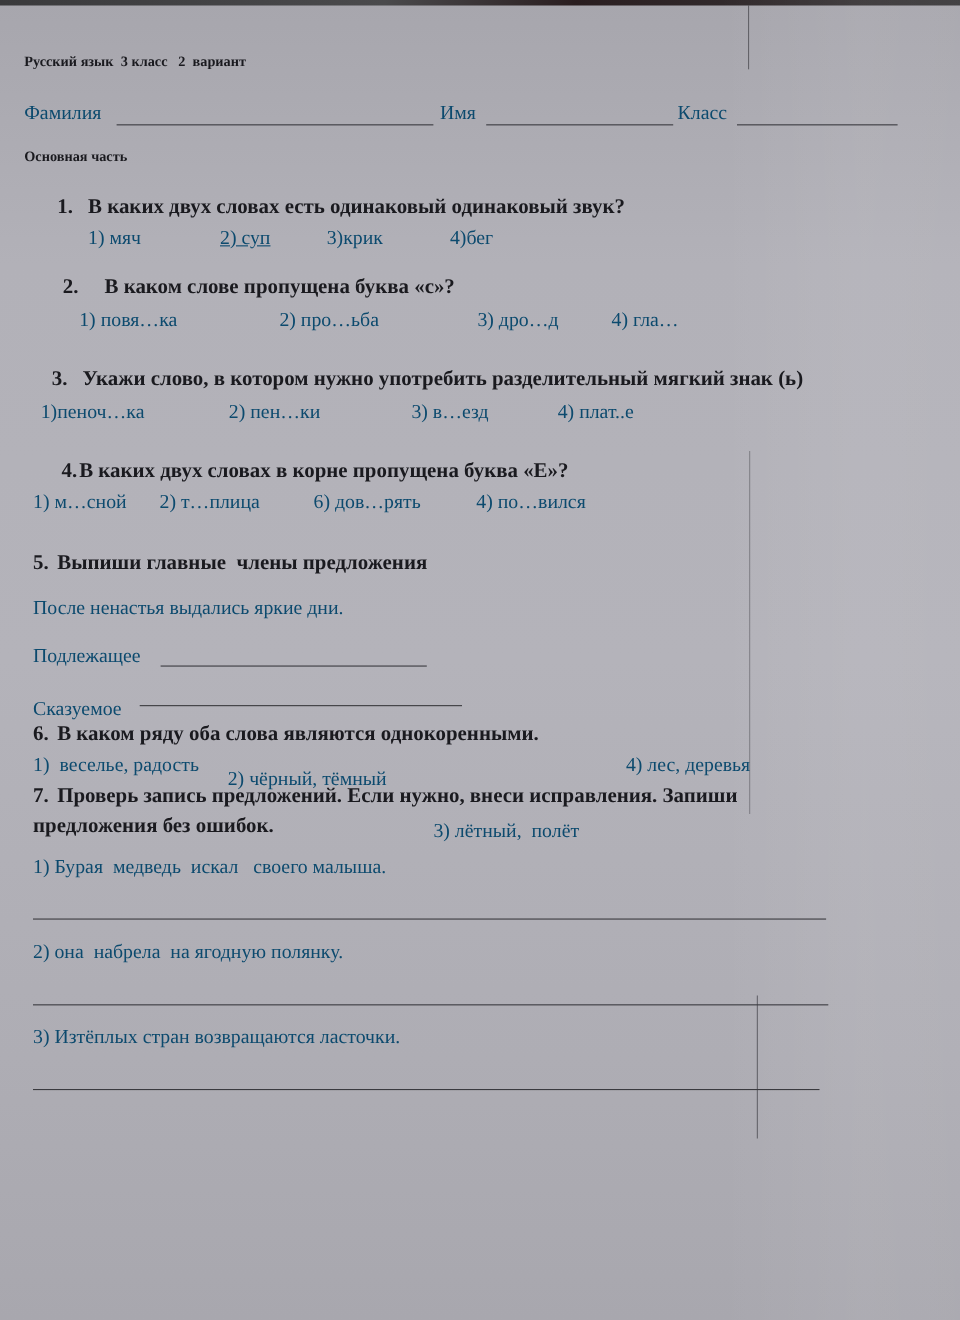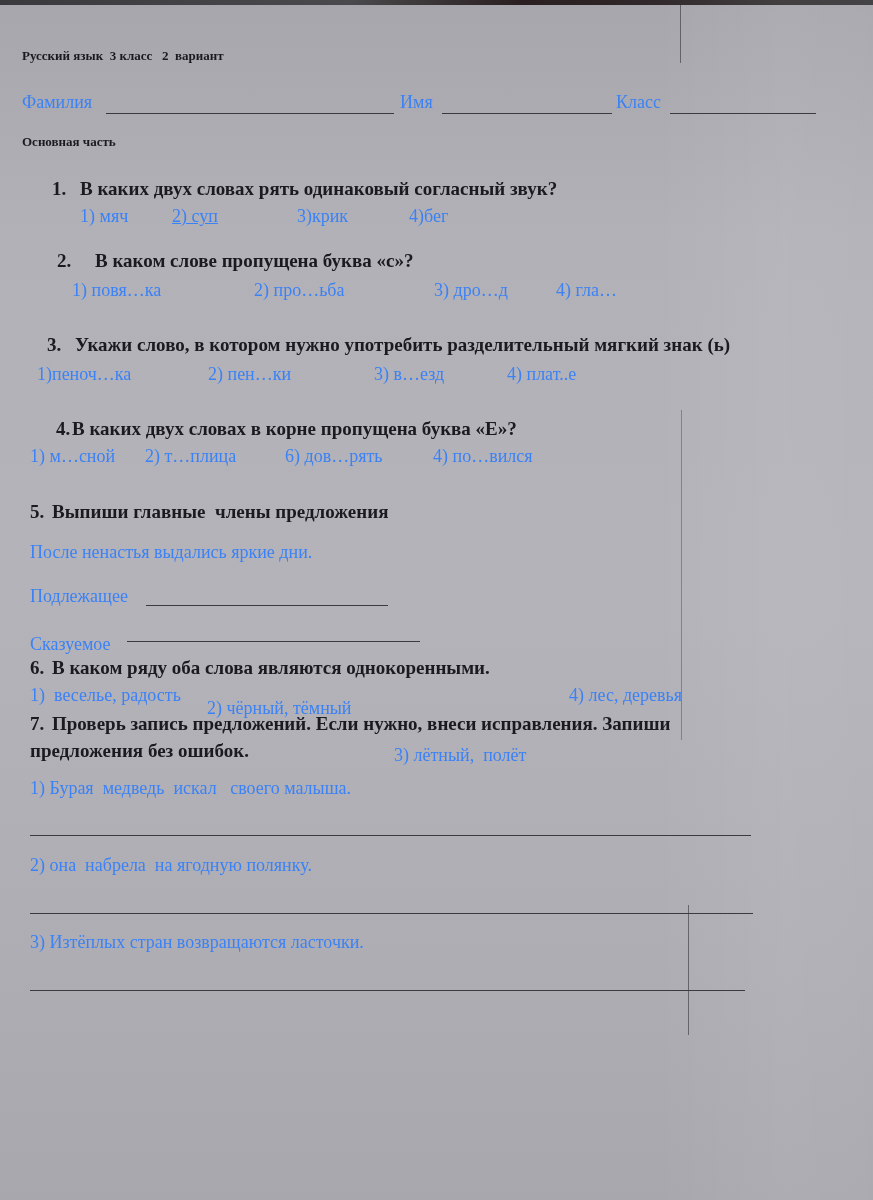--- a/index.html
+++ b/index.html
@@ -30,21 +30,21 @@
     }
     .fold-line {
       position: absolute;
       width: 1px;
       background: rgba(40,40,45,0.55);
     }
     .abs { position: absolute; white-space: pre; }
     .b { font-weight: bold; }
     .title { font-size: 13px; }
     .q { font-size: 19px; }
-    .t { font-size: 18px; color: #3b82f6; }
+    .t { font-size: 18px; color: #0c4a6e; }
     .line {
       position: absolute;
       height: 1px;
       background: #3a3a3f;
     }
   </style>
 </head>
 <body>
 
 <div class="top-strip"></div>
@@ -62,23 +62,23 @@
 <div class="abs t" style="left:400px; top:92px; font-size:18px;">Имя</div>
 <div class="line" style="left:442px; top:113px; width:170px;"></div>
 
 <div class="abs t" style="left:616px; top:92px; font-size:18px;">Класс</div>
 <div class="line" style="left:670px; top:113px; width:146px;"></div>
 
 <div class="abs b title" style="left:22px; top:134px;">Основная часть</div>
 
 <div>
   <div class="abs b q" style="left:52px; top:178px;">1.</div>
-  <div class="abs b q" style="left:80px; top:178px;">В каких двух словах рять одинаковый согласный звук?</div>
+  <div class="abs b q" style="left:80px; top:178px;">В каких двух словах есть одинаковый одинаковый звук?</div>
   <div class="abs t" style="left:80px; top:206px;">1) мяч</div>
-  <div class="abs t" style="left:172px; top:206px;text-decoration:underline;">2) суп</div>
+  <div class="abs t" style="left:200px; top:206px;text-decoration:underline;">2) суп</div>
   <div class="abs t" style="left:297px; top:206px;">3)крик</div>
   <div class="abs t" style="left:409px; top:206px;">4)бег</div>
 </div>
 
 <div>
   <div class="abs b q" style="left:57px; top:250px;">2.</div>
   <div class="abs b q" style="left:95px; top:250px;">В каком слове пропущена буква «с»?</div>
   <div class="abs t" style="left:72px; top:280px;text-align:center;">1) повя…ка</div>
   <div class="abs t" style="left:254px; top:280px;">2) про…ьба</div>
   <div class="abs t" style="left:434px; top:280px;">3) дро…д</div>

